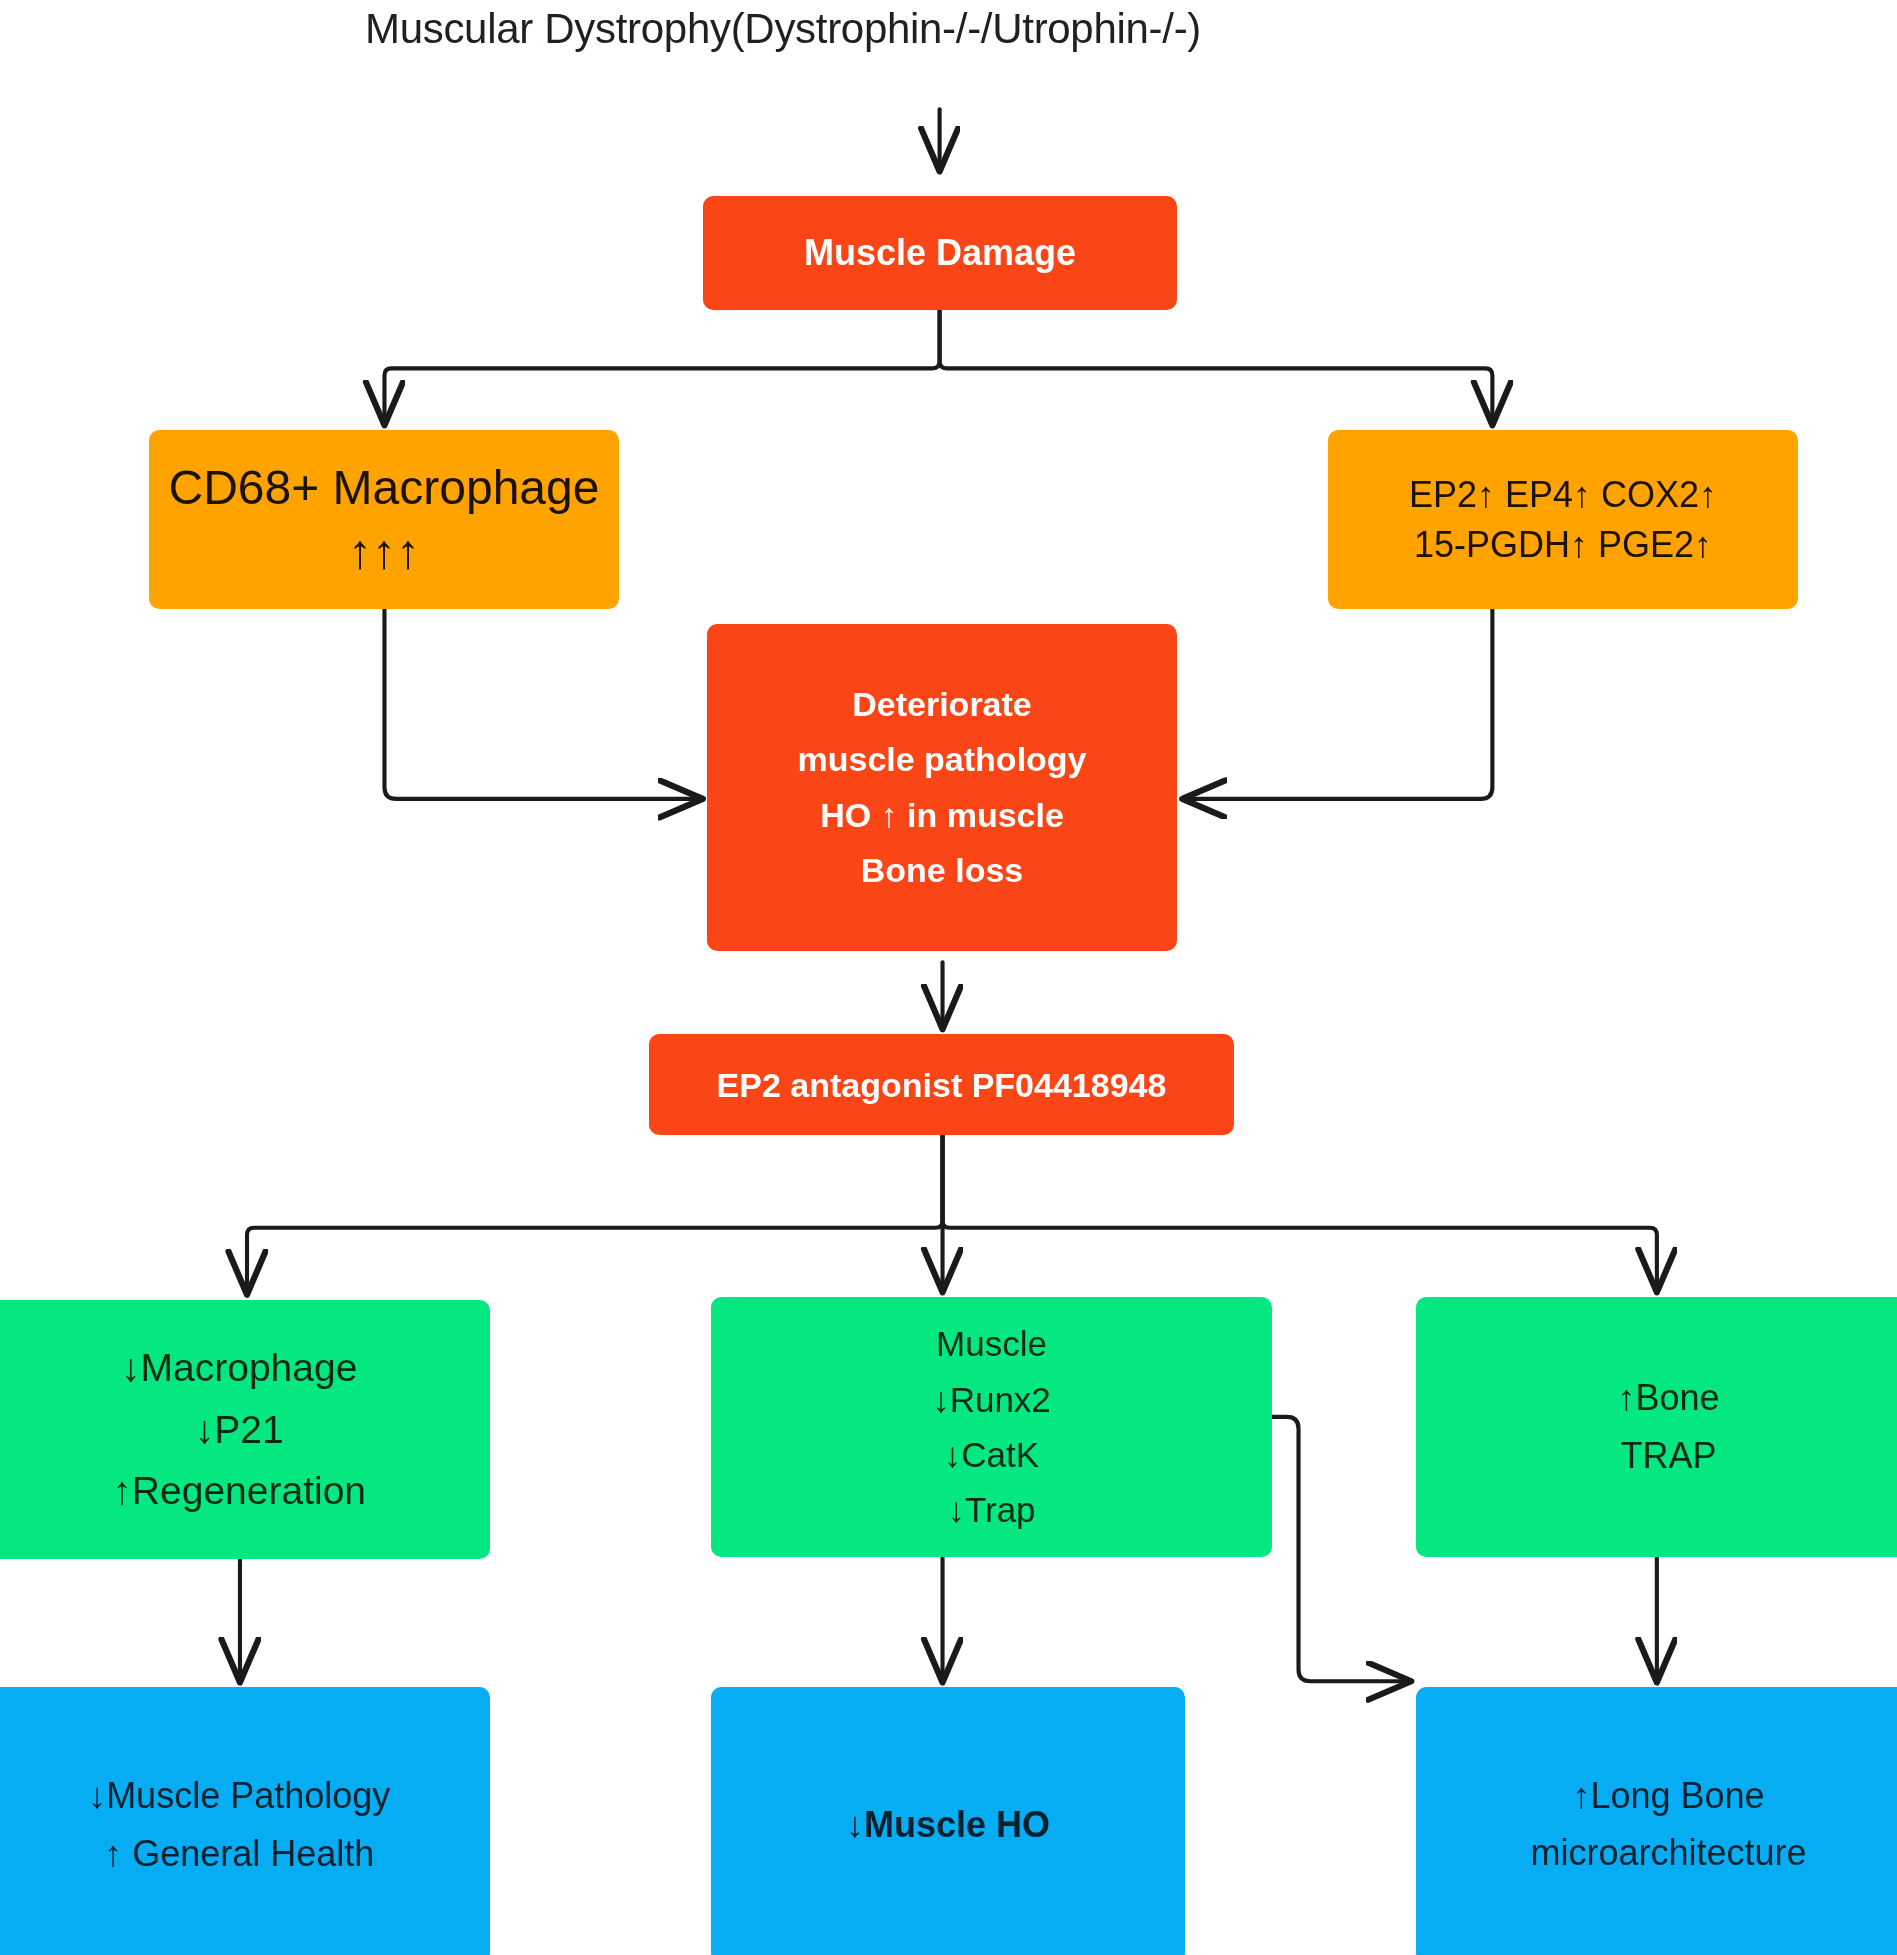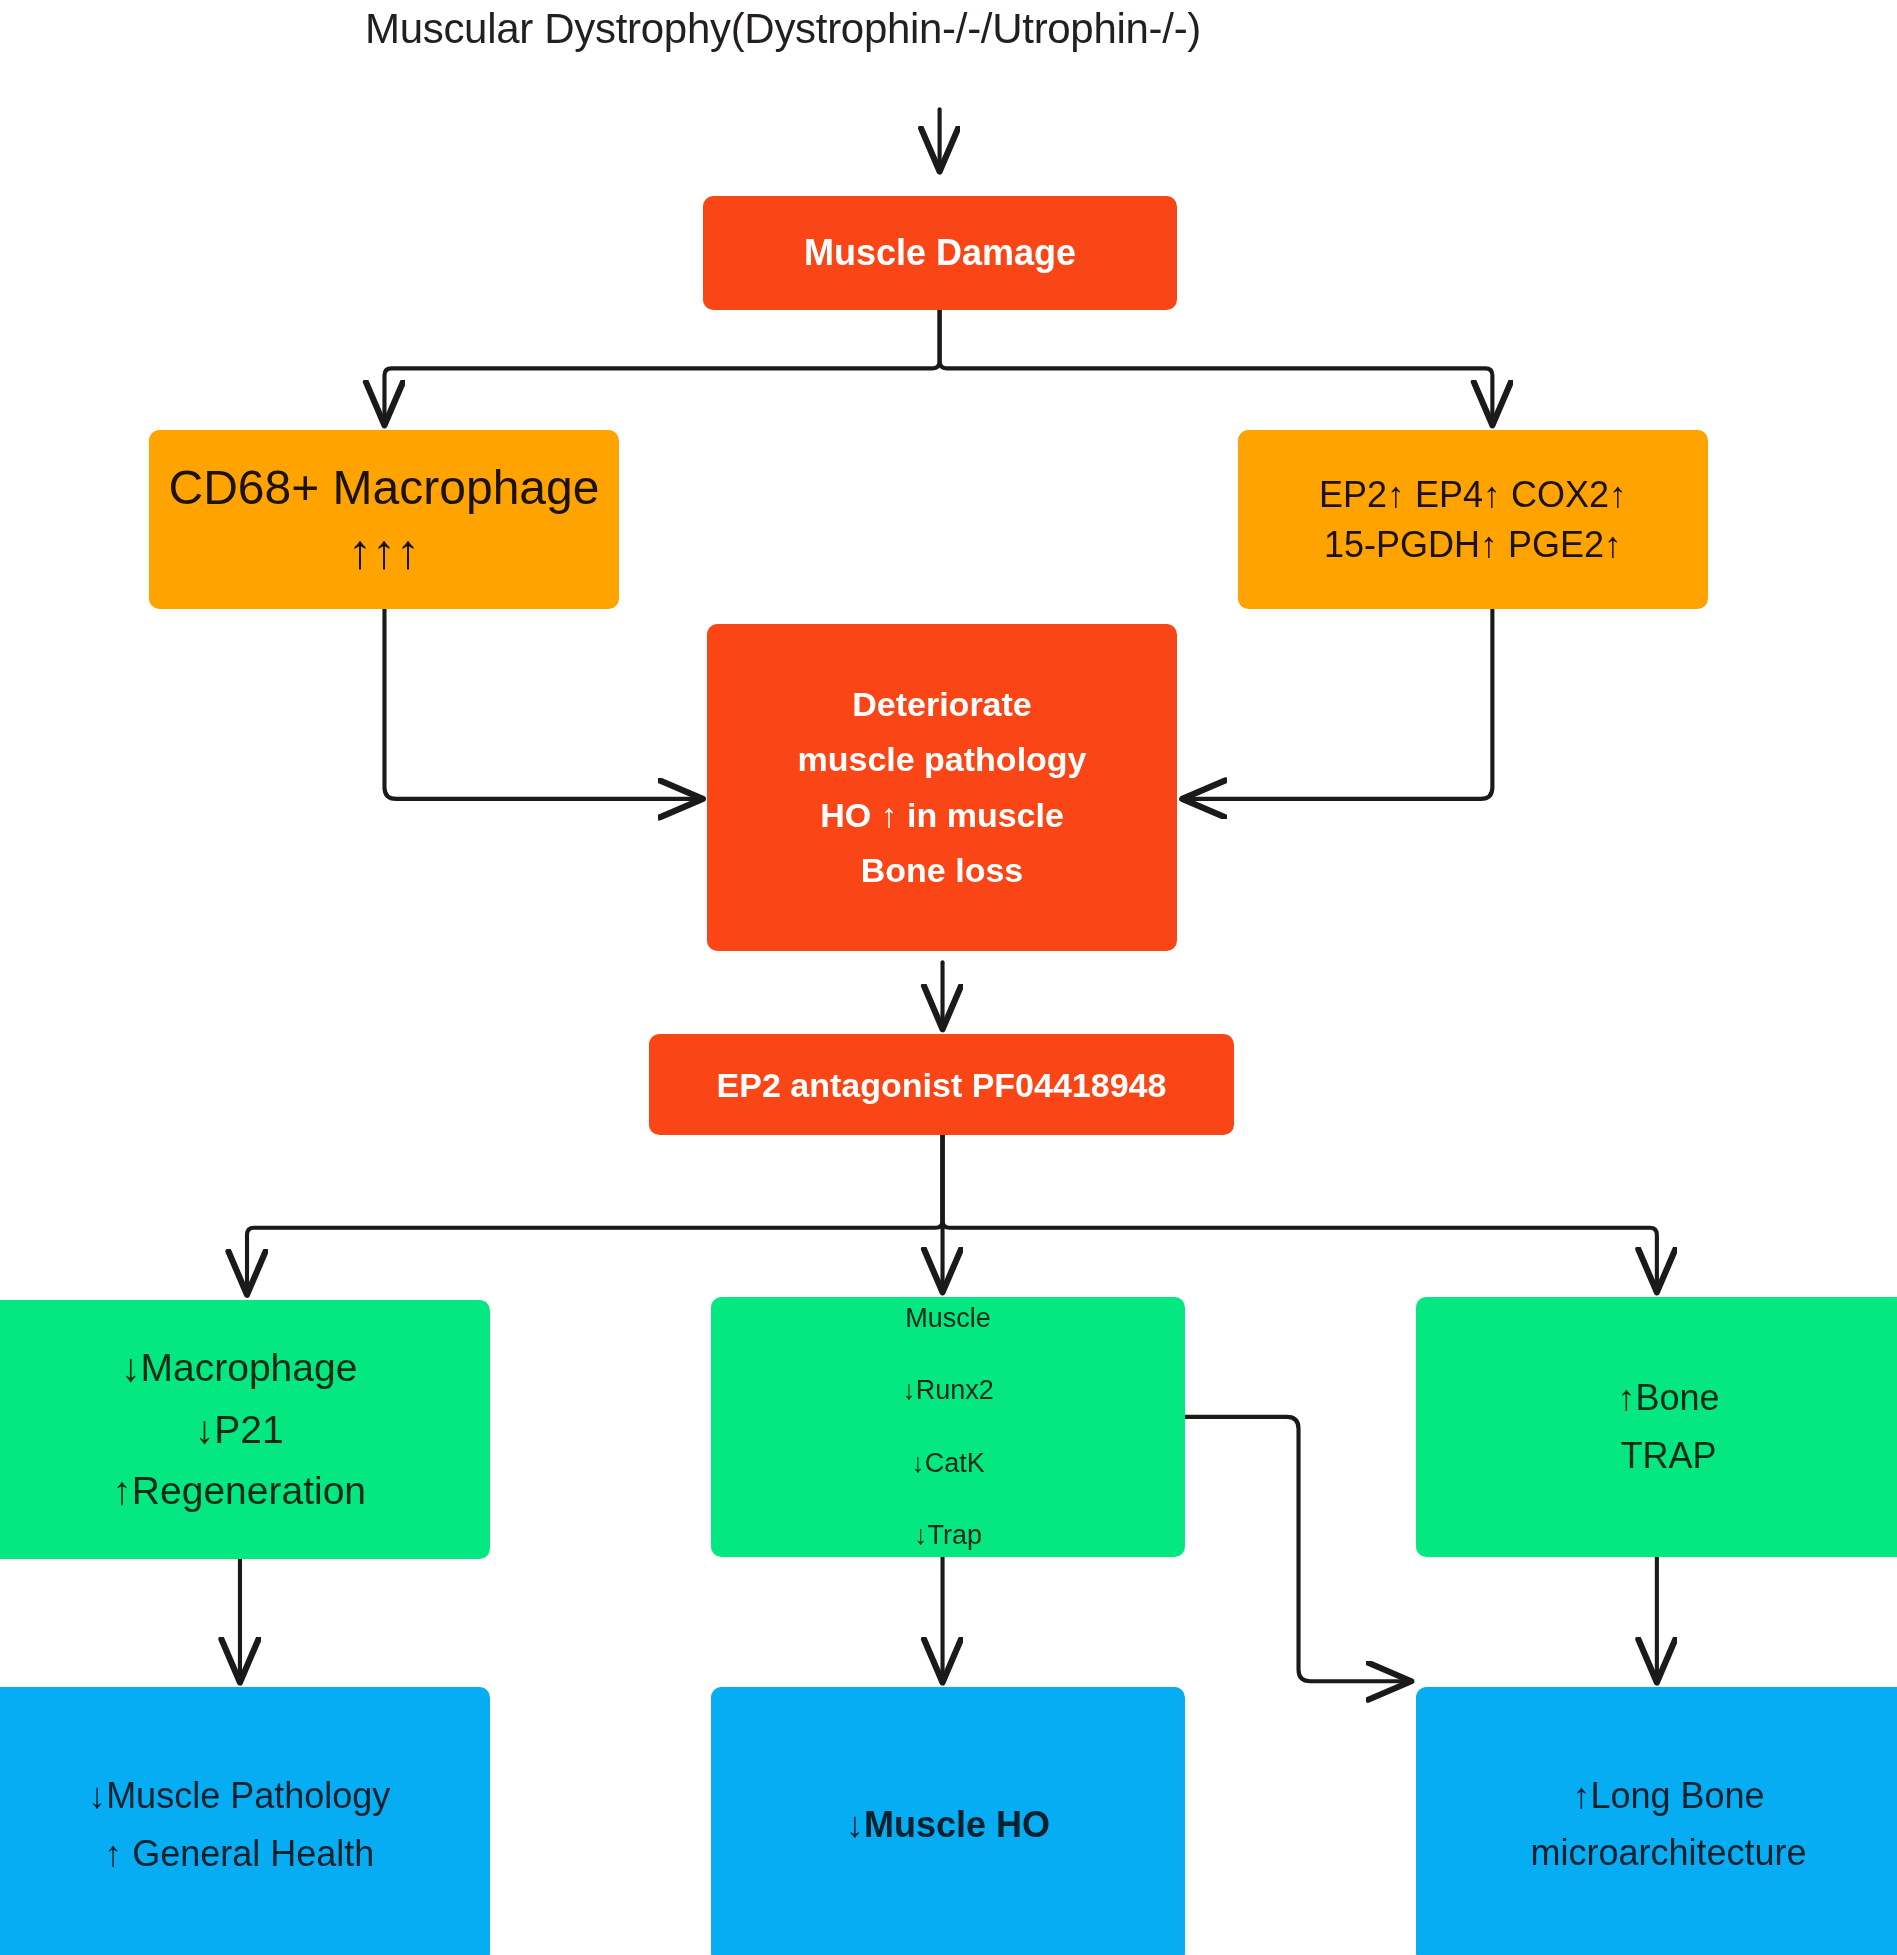--- a/index.html
+++ b/index.html
@@ -55,33 +55,33 @@
   .green  { background: #05E780; color: #062b17; font-weight: 400; }
   .blue   { background: #06ADF2; color: #05212e; font-weight: 400; }
 
   
   #n-muscle-damage { left: 703px; top: 176px;  width: 474px;  height: 114px; font-size: 36px; margin-top: 20px; }
   #n-muscle-damage .line { line-height: 1.0; }
 
   #n-cd68 { left: 149px; top: 430px; width: 470px; height: 179px; font-size: 48px; }
   #n-cd68 .line { line-height: 1.32; }
 
-  #n-ep-markers { left: 1238px; top: 430px; width: 470px; height: 179px; font-size: 36px; }
+  #n-ep-markers { left: 1328px; top: 430px; width: 470px; height: 179px; font-size: 36px; }
   #n-ep-markers .line { line-height: 1.38; }
 
   #n-deteriorate { left: 707px; top: 624px; width: 470px; height: 327px; font-size: 34px; }
   #n-deteriorate .line { line-height: 1.62; }
 
   #n-antagonist { left: 649px; top: 1034px; width: 585px; height: 101px; font-size: 34px; }
   #n-antagonist .line { line-height: 1.0; }
 
   #n-macrophage-down { left: -11.8px; top: 1300px; width: 502px; height: 259px; font-size: 39px; }
   #n-macrophage-down .line { line-height: 1.58; }
 
-  #n-muscle-markers { left: 711px; top: 1297px; width: 474px; height: 260px; font-size: 27px; justify-content: space-between; }
+  #n-muscle-markers { left: 711px; top: 1297px; width: 561px; height: 260px; font-size: 35px; }
   #n-muscle-markers .line { line-height: 1.58; }
 
   #n-bone-trap { left: 1416px; top: 1297px; width: 505px; height: 260px; font-size: 36px; }
   #n-bone-trap .line { line-height: 1.62; }
 
   #n-muscle-pathology { left: -11.8px; top: 1687px; width: 502px; height: 276px; font-size: 36px; }
   #n-muscle-pathology .line { line-height: 1.62; }
 
   #n-muscle-ho { left: 711px; top: 1687px; width: 474px; height: 276px; font-size: 36px; }
   #n-muscle-ho .line { line-height: 1.0; font-weight: bold; }

